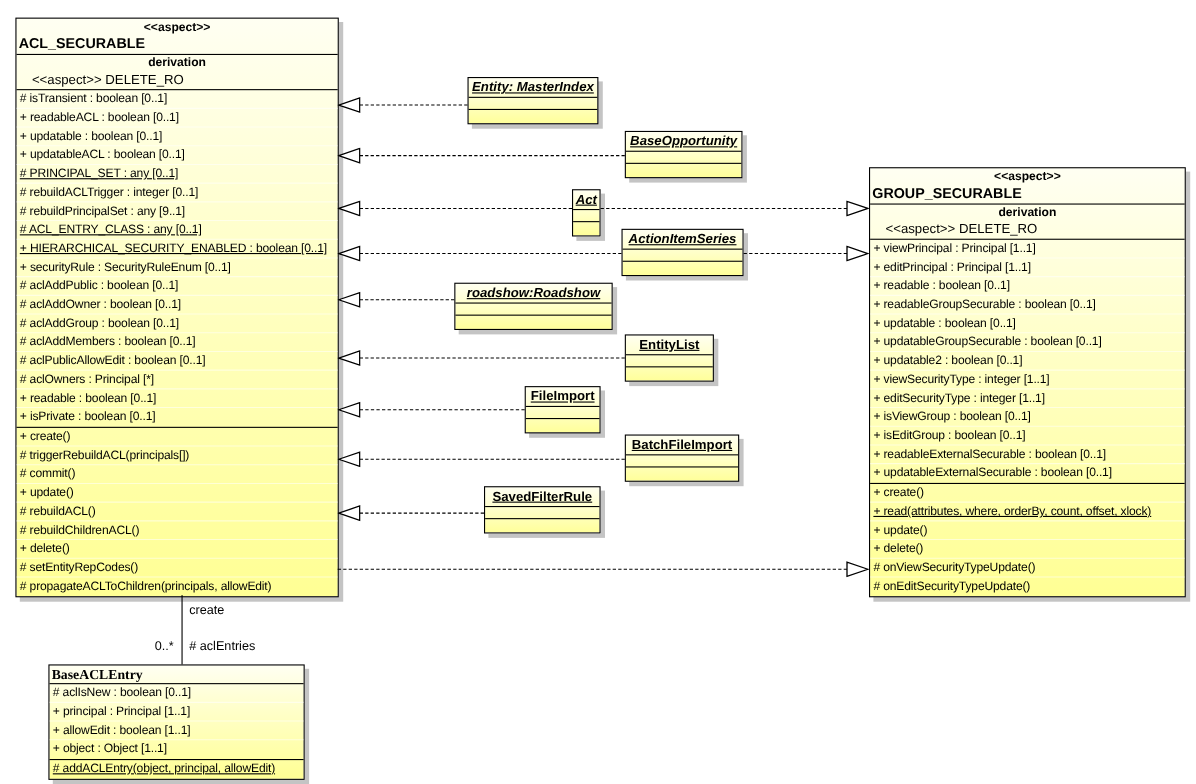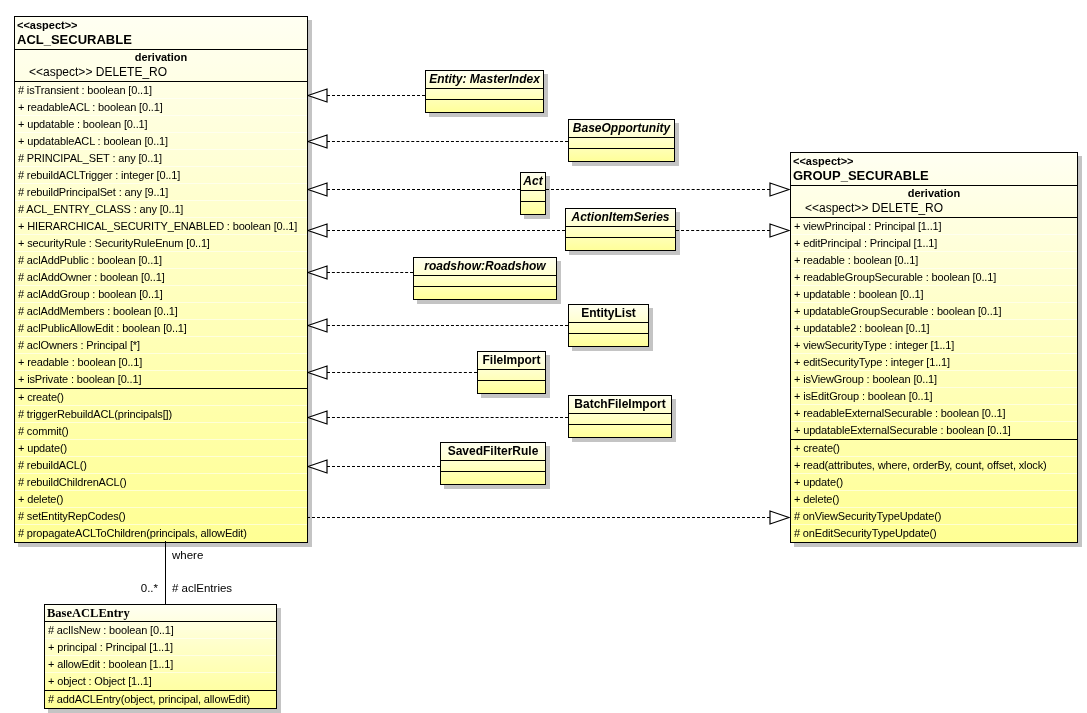--- a/index.html
+++ b/index.html
@@ -4,45 +4,45 @@
 <style>
   html,body{margin:0;padding:0;background:#fff;}
   .canvas{position:relative;width:1087px;height:713px;background:#fff;overflow:hidden;
           font-family:"Liberation Sans",sans-serif;color:#000;}
 
   
   .cbox{position:absolute;border:1px solid #000;
         background:linear-gradient(180deg,#fffff2 0%,#ffffc9 40%,#ffff94 100%);
         box-shadow:4px 4px 0 rgba(148,148,148,.55);box-sizing:border-box;}
   .hdr{padding:2px 2px 1px 2px;}
-  .stereo{font-weight:bold;font-size:11px;line-height:13px;}
+  .stereo{text-align:center;font-weight:bold;font-size:11px;line-height:13px;}
   .cname{text-align:left;font-weight:bold;font-size:13px;line-height:16px;}
   .deriv{border-top:1px solid #000;}
   .dlabel{text-align:center;font-weight:bold;font-size:11px;line-height:14px;}
   .sstereo{font-size:12px;line-height:17px;padding-left:14px;white-space:nowrap;}
   .comp{border-top:1px solid #000;}
   .row{font-size:11px;line-height:16px;height:17px;padding-left:3px;white-space:nowrap;
        letter-spacing:-0.15px;overflow:hidden;box-sizing:border-box;
        border-bottom:1px solid rgba(255,255,255,.55);}
   .row:last-child{border-bottom:none;}
-  .u{}
+  .u{text-decoration:underline;}
 
   #cls-acl_securable{left:14px;top:16px;width:294px;}
   #cls-group_securable{left:790px;top:152px;width:288px;}
   #cls-base_acl_entry{left:44px;top:604px;width:233px;}
   #cls-base_acl_entry .cname{font-size:12.5px;line-height:16px;}
   #cls-base_acl_entry .hdr{padding:0 2px;font-family:Liberation Serif, serif;}
 
   
   .ebox{position:absolute;border:1px solid #000;box-sizing:border-box;
         background:linear-gradient(180deg,#fffff0 0%,#ffffc9 50%,#ffff9a 100%);
         box-shadow:4px 4px 0 rgba(148,148,148,.55);}
   .etitle{height:17px;line-height:16px;border-bottom:1px solid #000;text-align:center;
           font-weight:bold;font-size:12px;white-space:nowrap;overflow:hidden;padding:0 2px;}
-  .etitle span{}
+  .etitle span{text-decoration:underline;}
   .ebox.abstract .etitle{font-style:italic;}
   .ecomp{height:10px;border-bottom:1px solid #000;}
   .ecomp.last{height:12px;border-bottom:none;}
 
   #ent-master_index{left:425px;top:70px;width:119px;}
   #ent-base_opportunity{left:568px;top:119px;width:107px;}
   #ent-act{left:520px;top:172px;width:26px;}
   #ent-action_item_series{left:565px;top:208px;width:111px;}
   #ent-roadshow{left:413px;top:257px;width:144px;}
   #ent-entity_list{left:568px;top:304px;width:81px;}
@@ -258,17 +258,17 @@
       <polygon points="20,7.5 1,1 1,14" fill="#fff" stroke="#000" stroke-width="1.2"></polygon>
     </svg>
   <svg class="ah" style="left:769px;top:223px" viewBox="0 0 21 15">
       <polygon points="20,7.5 1,1 1,14" fill="#fff" stroke="#000" stroke-width="1.2"></polygon>
     </svg>
   <svg class="ah" style="left:769px;top:510px" viewBox="0 0 21 15">
       <polygon points="20,7.5 1,1 1,14" fill="#fff" stroke="#000" stroke-width="1.2"></polygon>
     </svg>
 
   <div class="assoc-v"></div>
-  <span class="lbl" id="lbl-object">where</span>
+  <span class="lbl" id="lbl-object">create</span>
   <span class="lbl" id="lbl-mult">0..*</span>
   <span class="lbl" id="lbl-aclentries"># aclEntries</span>
 
 </div>
 
 </body></html>

